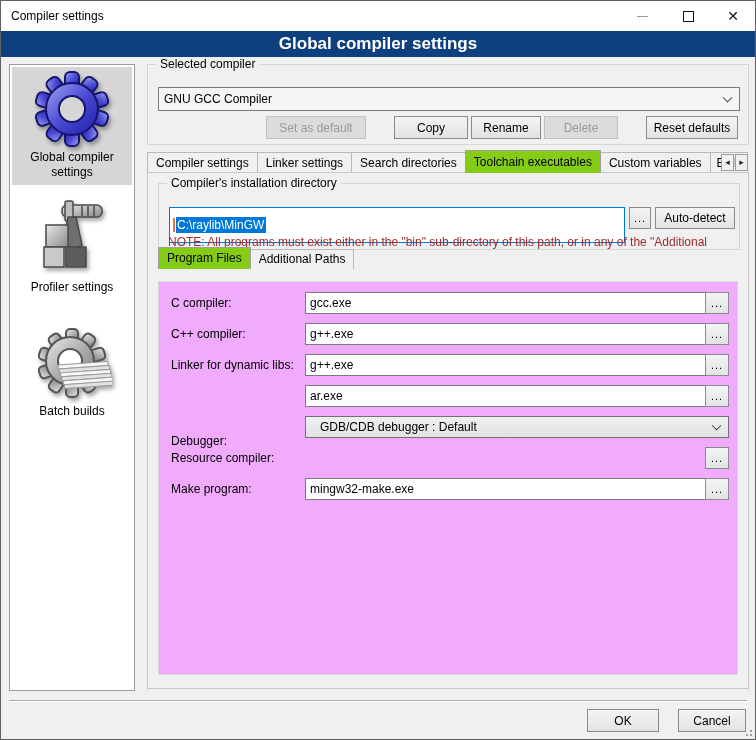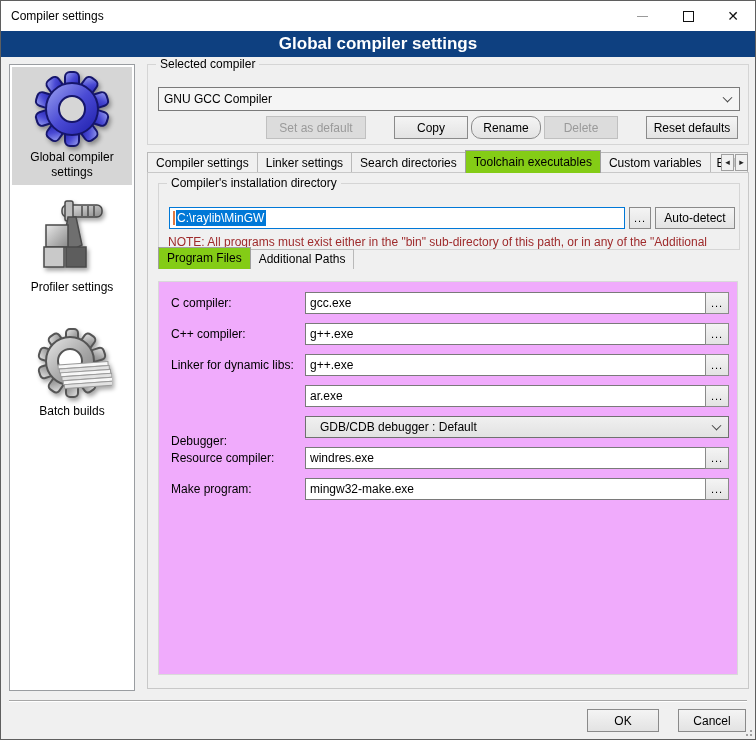--- a/index.html
+++ b/index.html
@@ -187,42 +187,42 @@
 
   <div class="groupbox" style="left:146px;top:63px;width:602px;height:81px;">
     <span class="legend">Selected compiler</span>
     <div class="combo" style="left:10px;top:22px;width:582px;height:24px;">
       <span>GNU GCC Compiler</span>
       <span class="chevron"></span>
     </div>
     <div class="btnrow" style="left:10px;right:10px;top:51px;height:23px;">
       <button class="btn disabled" style="width:100px;">Set as default</button>
       <button class="btn" style="width:74px;margin-left:28px;">Copy</button>
-      <button class="btn" style="width:70px;margin-left:3px;border-radius:10px;">Rename</button>
+      <button class="btn" style="width:70px;margin-left:3px;">Rename</button>
       <button class="btn disabled" style="width:74px;margin-left:3px;">Delete</button>
       <button class="btn" style="width:92px;margin-left:28px;">Reset defaults</button>
     </div>
   </div>
 
   <div class="tabstrip">
     <span class="tab">Compiler settings</span>
     <span class="tab">Linker settings</span>
     <span class="tab">Search directories</span>
     <span class="tab active">Toolchain executables</span>
     <span class="tab">Custom variables</span>
     <span class="tab clipped">Build</span>
   </div>
   <button class="tab-arrow" style="left:720px;">◂</button>
   <button class="tab-arrow" style="left:734px;">▸</button>
 
   <div class="panel">
 
     <div class="groupbox" style="left:10px;top:10px;width:582px;height:67px;border-color:#d5d5d5;">
       <span class="legend">Compiler's installation directory</span>
-      <div class="dirinput" style="left:10px;top:23px;width:456px;height:22px;">
+      <div class="dirinput" style="left:10px;top:23px;width:456px;height:36px;">
         <span class="caret"></span>
         <span class="selection">C:\raylib\MinGW</span>
       </div>
       <button class="btn mini-btn" style="position:absolute;left:470px;top:23px;width:22px;height:22px;">...</button>
       <button class="btn" style="position:absolute;left:496px;top:23px;width:80px;height:22px;">Auto-detect</button>
     </div>
 
     <div class="note">NOTE: All programs must exist either in the "bin" sub-directory of this path, or in any of the "Additional</div>
 
     <div class="subtabs">
@@ -247,21 +247,20 @@
       <input class="field-input" style="top: 103px;" value="ar.exe">
       <button class="btn mini-btn field-browse" style="top:103px;">...</button>
 
       <span class="frow-label" style="top:148px;">Debugger:</span>
       <div class="field-select" style="top:134px;">
         <span>GDB/CDB debugger : Default</span>
         <span class="chevron"></span>
       </div>
 
       <span class="frow-label" style="top:165px;">Resource compiler:</span>
-      <input class="field-input" style="top: 165px;" value="windres.exe">
       <button class="btn mini-btn field-browse" style="top:165px;">...</button>
 
       <span class="frow-label" style="top:196px;">Make program:</span>
       <input class="field-input" style="top: 196px;" value="mingw32-make.exe">
       <button class="btn mini-btn field-browse" style="top:196px;">...</button>
 
     </div>
   </div>
 
   <div class="divider"></div>

